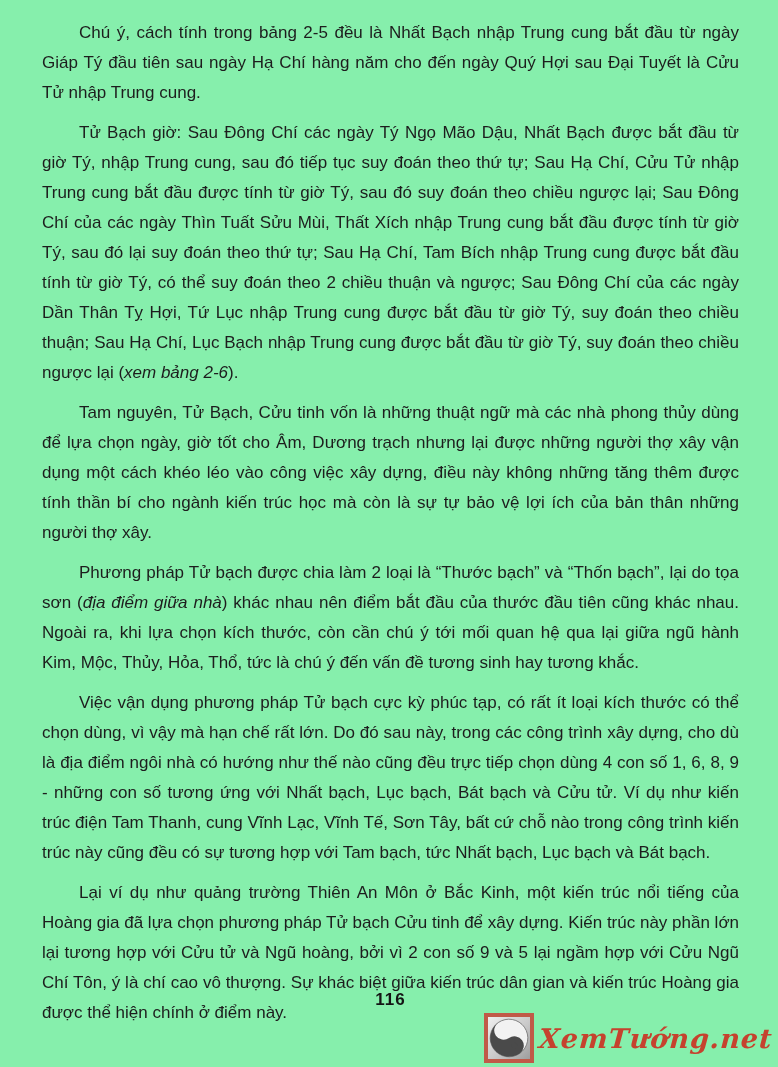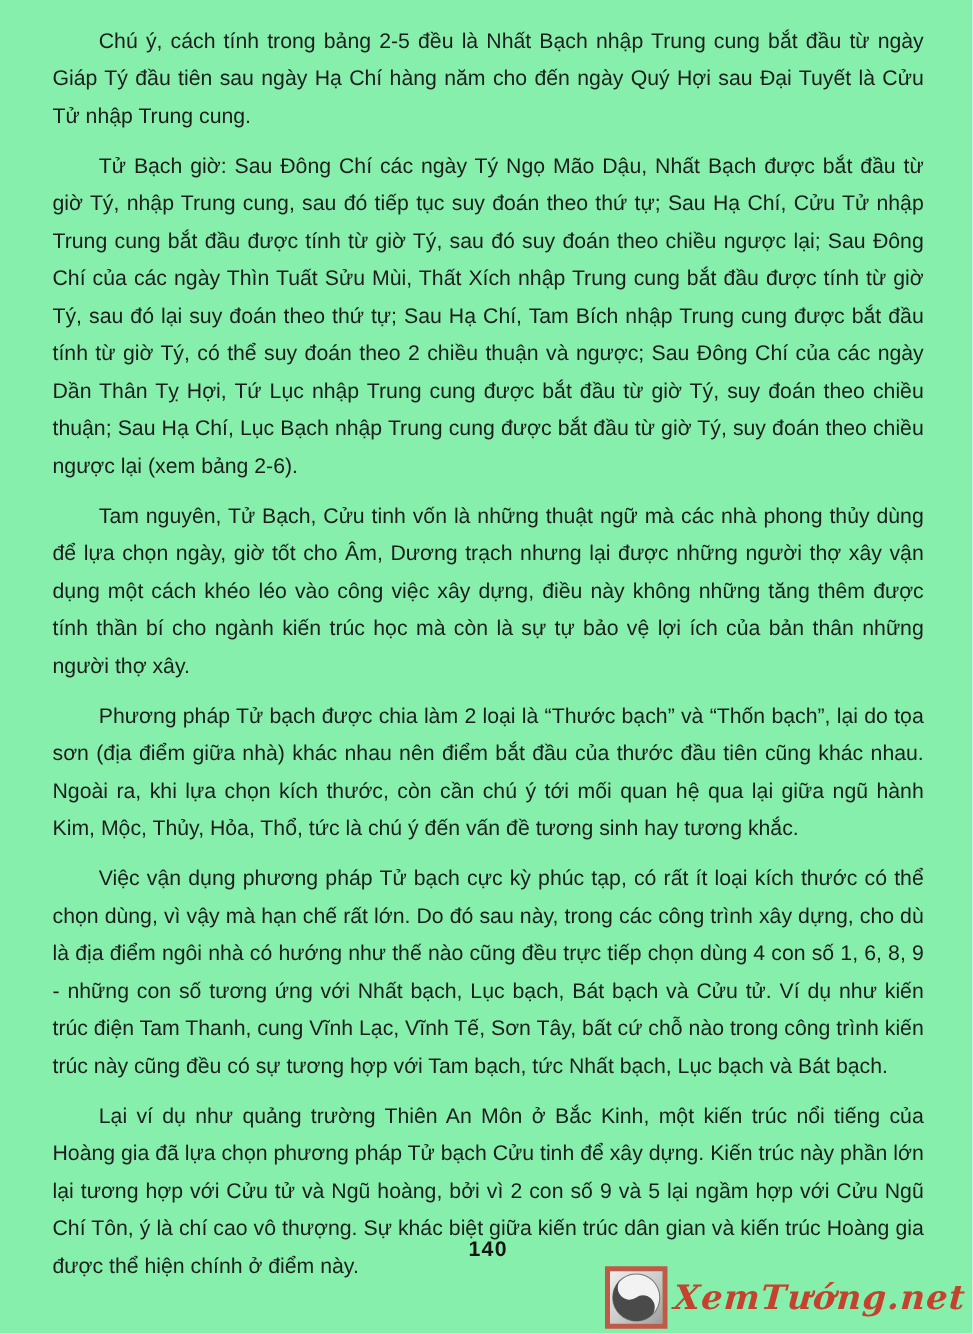--- a/index.html
+++ b/index.html
@@ -23,20 +23,21 @@
     color: #1d1d1d;
     font-size: 17px;
     line-height: 30px;
     text-align: justify;
   }
   .text-block p {
     margin: 0 0 10px 0;
     text-indent: 37px;
   }
   .italic {
+    font-style: italic;
   }
   .page-number {
     position: absolute;
     left: 42px;
     top: 990px;
     width: 697px;
     text-align: center;
     font-weight: bold;
     font-size: 17px;
     letter-spacing: 1px;
@@ -83,21 +84,21 @@
 
   <div class="text-block">
       <p><span>Chú ý, cách tính trong bảng 2-5 đều là Nhất Bạch nhập Trung cung bắt đầu từ ngày Giáp Tý đầu tiên sau ngày Hạ Chí hàng năm cho đến ngày Quý Hợi sau Đại Tuyết là Cửu Tử nhập Trung cung.</span></p>
       <p><span>Tử Bạch giờ: Sau Đông Chí các ngày Tý Ngọ Mão Dậu, Nhất Bạch được bắt đầu từ giờ Tý, nhập Trung cung, sau đó tiếp tục suy đoán theo thứ tự; Sau Hạ Chí, Cửu Tử nhập Trung cung bắt đầu được tính từ giờ Tý, sau đó suy đoán theo chiều ngược lại; Sau Đông Chí của các ngày Thìn Tuất Sửu Mùi, Thất Xích nhập Trung cung bắt đầu được tính từ giờ Tý, sau đó lại suy đoán theo thứ tự; Sau Hạ Chí, Tam Bích nhập Trung cung được bắt đầu tính từ giờ Tý, có thể suy đoán theo 2 chiều thuận và ngược; Sau Đông Chí của các ngày Dần Thân Tỵ Hợi, Tứ Lục nhập Trung cung được bắt đầu từ giờ Tý, suy đoán theo chiều thuận; Sau Hạ Chí, Lục Bạch nhập Trung cung được bắt đầu từ giờ Tý, suy đoán theo chiều ngược lại (</span><span class="italic">xem bảng 2-6</span><span>).</span></p>
       <p><span>Tam nguyên, Tử Bạch, Cửu tinh vốn là những thuật ngữ mà các nhà phong thủy dùng để lựa chọn ngày, giờ tốt cho Âm, Dương trạch nhưng lại được những người thợ xây vận dụng một cách khéo léo vào công việc xây dựng, điều này không những tăng thêm được tính thần bí cho ngành kiến trúc học mà còn là sự tự bảo vệ lợi ích của bản thân những người thợ xây.</span></p>
       <p><span>Phương pháp Tử bạch được chia làm 2 loại là “Thước bạch” và “Thốn bạch”, lại do tọa sơn (</span><span class="italic">địa điểm giữa nhà</span><span>) khác nhau nên điểm bắt đầu của thước đầu tiên cũng khác nhau. Ngoài ra, khi lựa chọn kích thước, còn cần chú ý tới mối quan hệ qua lại giữa ngũ hành Kim, Mộc, Thủy, Hỏa, Thổ, tức là chú ý đến vấn đề tương sinh hay tương khắc.</span></p>
       <p><span>Việc vận dụng phương pháp Tử bạch cực kỳ phúc tạp, có rất ít loại kích thước có thể chọn dùng, vì vậy mà hạn chế rất lớn. Do đó sau này, trong các công trình xây dựng, cho dù là địa điểm ngôi nhà có hướng như thế nào cũng đều trực tiếp chọn dùng 4 con số 1, 6, 8, 9 - những con số tương ứng với Nhất bạch, Lục bạch, Bát bạch và Cửu tử. Ví dụ như kiến trúc điện Tam Thanh, cung Vĩnh Lạc, Vĩnh Tế, Sơn Tây, bất cứ chỗ nào trong công trình kiến trúc này cũng đều có sự tương hợp với Tam bạch, tức Nhất bạch, Lục bạch và Bát bạch.</span></p>
       <p><span>Lại ví dụ như quảng trường Thiên An Môn ở Bắc Kinh, một kiến trúc nổi tiếng của Hoàng gia đã lựa chọn phương pháp Tử bạch Cửu tinh để xây dựng. Kiến trúc này phần lớn lại tương hợp với Cửu tử và Ngũ hoàng, bởi vì 2 con số 9 và 5 lại ngầm hợp với Cửu Ngũ Chí Tôn, ý là chí cao vô thượng. Sự khác biệt giữa kiến trúc dân gian và kiến trúc Hoàng gia được thể hiện chính ở điểm này.</span></p>
     </div>
 
-  <div class="page-number">140</div>
+  <div class="page-number">116</div>
 
   <div class="watermark">
     <div class="yy-frame">
       <svg viewBox="0 0 100 100" aria-hidden="true">
         <circle cx="50" cy="50" r="47" fill="#f2f2f2" stroke="#777" stroke-width="2"></circle>
         <path d="M50 3 a47 47 0 0 0 0 94 a23.5 23.5 0 0 0 0 -47 a23.5 23.5 0 0 1 0 -47 Z" fill="#4a4a4a"></path>
         <circle cx="50" cy="26.5" r="7" fill="#f2f2f2"></circle>
         <circle cx="50" cy="73.5" r="7" fill="#4a4a4a"></circle>
       </svg>
     </div>

